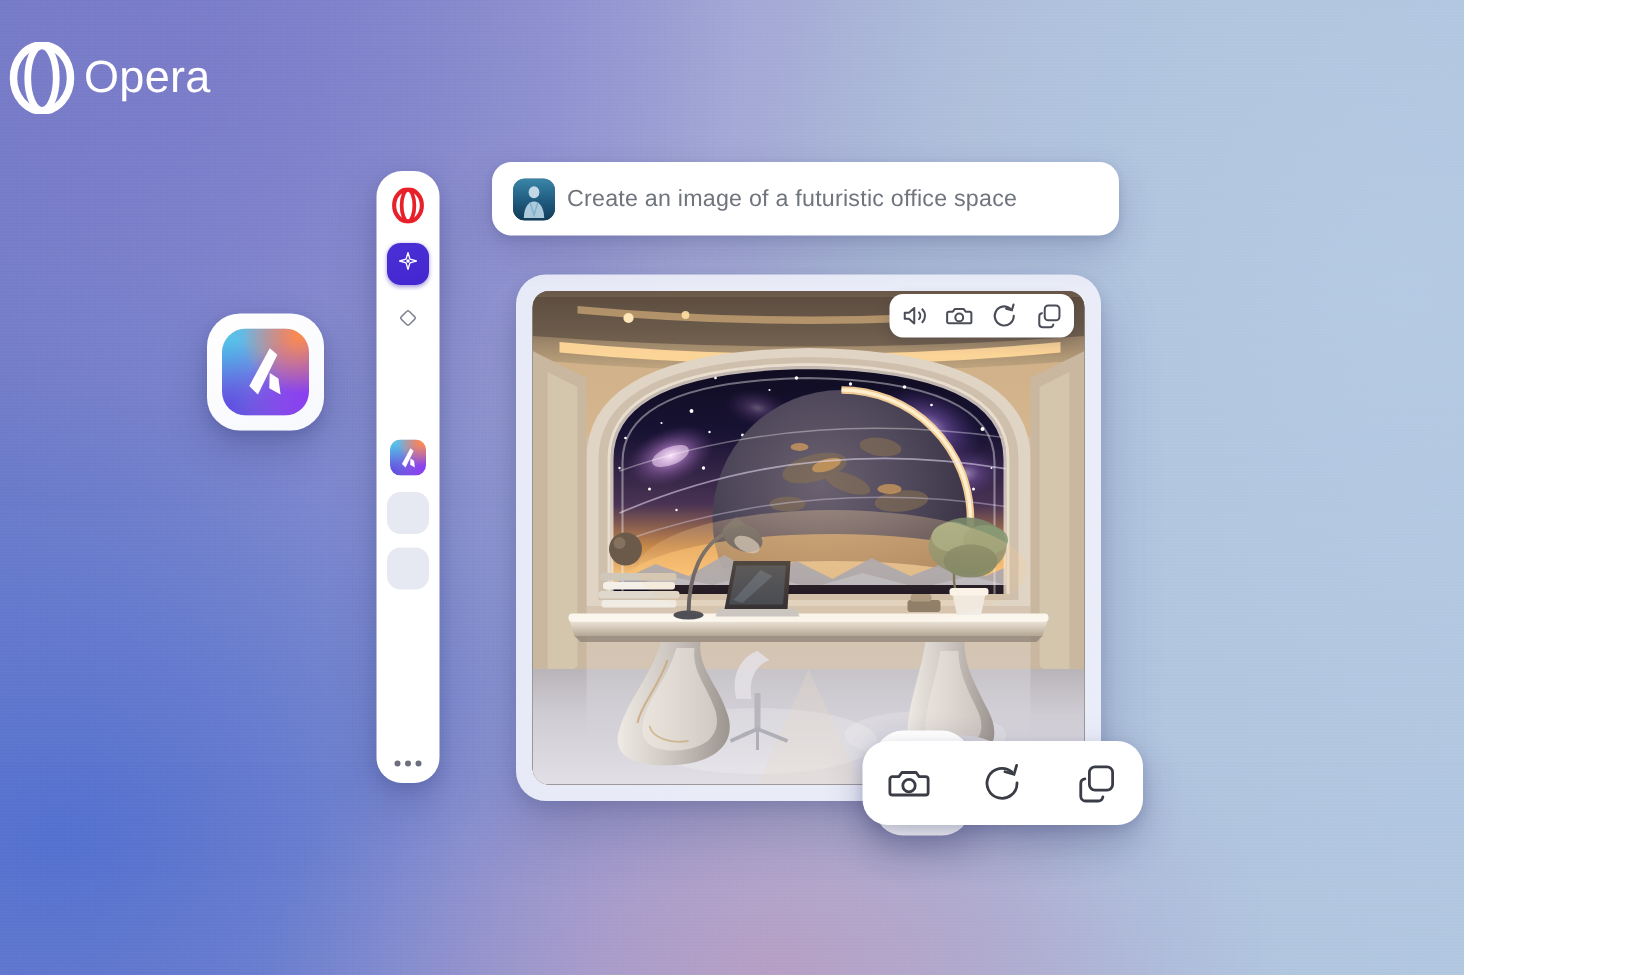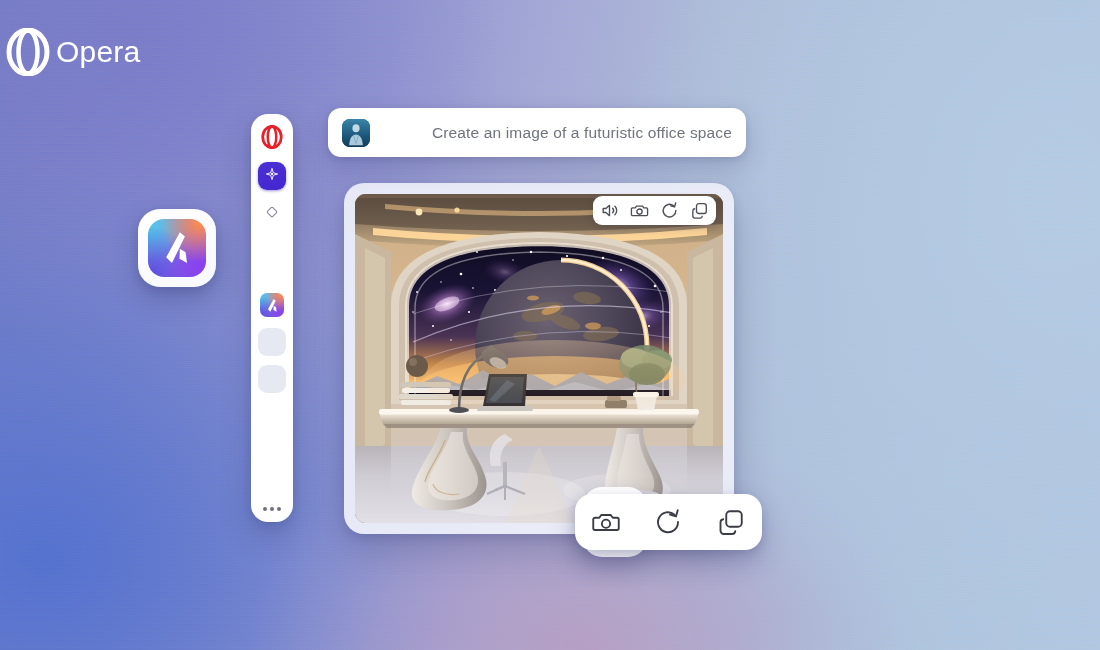--- a/index.html
+++ b/index.html
@@ -4,21 +4,21 @@
 <style>
   html, body {
     margin: 0; padding: 0;
     width: 1100px; height: 650px;
     overflow: hidden;
     font-family: "Liberation Sans", sans-serif;
   }
 
   #stage {
     position: relative;
-    width: 1100px;
+    width: 976px;
     height: 650px;
     overflow: hidden;
     background: #8b93d0;
   }
 
   
   .bg-layer { position: absolute; inset: 0; }
 
   .bg-base {
     background: linear-gradient(100deg,
@@ -163,21 +163,20 @@
     width: 418px; height: 49px;
     background: #ffffff;
     border-radius: 13px;
     box-shadow: 0 10px 24px rgba(44,50,105,0.22),
                 0 2px 6px rgba(44,50,105,0.14);
     display: flex; align-items: center;
     padding: 0 14px;
     gap: 8px;
     box-sizing: border-box;
     z-index: 22;
-    justify-content: space-between;
   }
   #prompt-avatar {
     width: 28px; height: 28px;
     border-radius: 8px;
     flex: none;
     overflow: hidden;
     background: linear-gradient(160deg, #2e6d8c 0%, #1d4f72 55%, #16405f 100%);
     position: relative;
   }
   #prompt-avatar svg { position:absolute; inset:0; width:100%; height:100%; }

